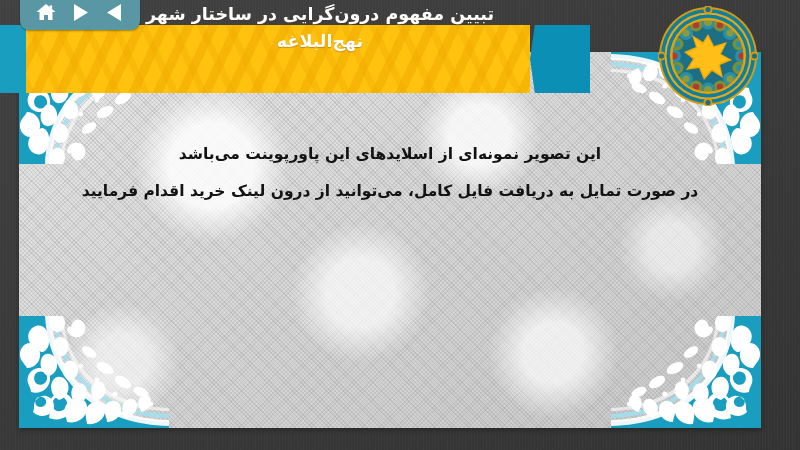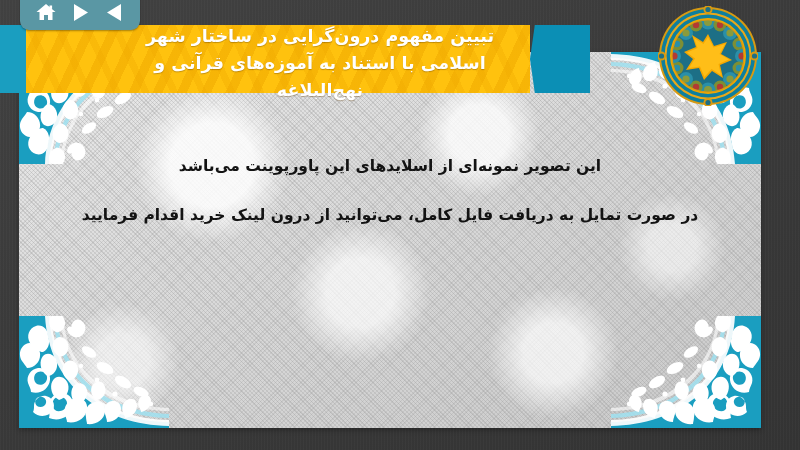--- a/index.html
+++ b/index.html
@@ -74,21 +74,21 @@
   }
 
   #title-text{
     position:absolute;top:1px;left:0;width:640px;
     text-align:center;color:#ffffff;
     font-size:17.5px;line-height:27px;font-weight:bold;
     letter-spacing:.1px;
     text-shadow:0 1px 1px rgba(90,55,0,.35);
     direction:rtl;
   }
-  #title-text .l1{display:block;margin-top:22px;}
+  #title-text .l1{display:block;}
   #title-text .l2{display:block;}
   #title-text .l3{display:block;text-align:center;}
 
   
   #mandala{
     position:absolute;right:42px;top:6px;width:100px;height:100px;z-index:30;
   }
 
   
   #frame{
@@ -124,21 +124,21 @@
   #c-br{right:0;bottom:0;transform:scale(-1,-1);}
 
   
   #body-text{
     position:absolute;left:0;right:0;top:82px;z-index:20;
     text-align:center;direction:rtl;
     color:#131313;
     font-size:15.5px;line-height:33px;font-weight:bold;
     padding:0 30px;box-sizing:border-box;
   }
-  #body-text p{margin:16px;}
+  #body-text p{margin:4px;}
 </style>
 </head>
 <body>
 
 <div id="slide">
 
   <div id="frame">
     <div id="paper"></div>
 
     <div class="corner" id="c-tl">
@@ -310,21 +310,20 @@
   </div>
 
   <div id="title-banner">
     <div id="gold-ribbon">
       <div class="gold"></div>
       <div id="teal-stub"></div>
       <div id="teal-arrow"></div>
     </div>
     <div id="title-text">
       <span class="l1">تبیین مفهوم درون‌گرایی در ساختار شهر</span>
-      <span class="l2">اسلامی با استناد به آموزه‌های قرآنی و</span>
       <span class="l3">نهج‌البلاغه</span>
     </div>
   </div>
 
   <div id="mandala">
     <svg viewBox="0 0 100 100" xmlns="http://www.w3.org/2000/svg">
       <defs>
         <clipPath id="ringclip">
             <circle cx="50" cy="50" r="36"></circle>
           </clipPath>

